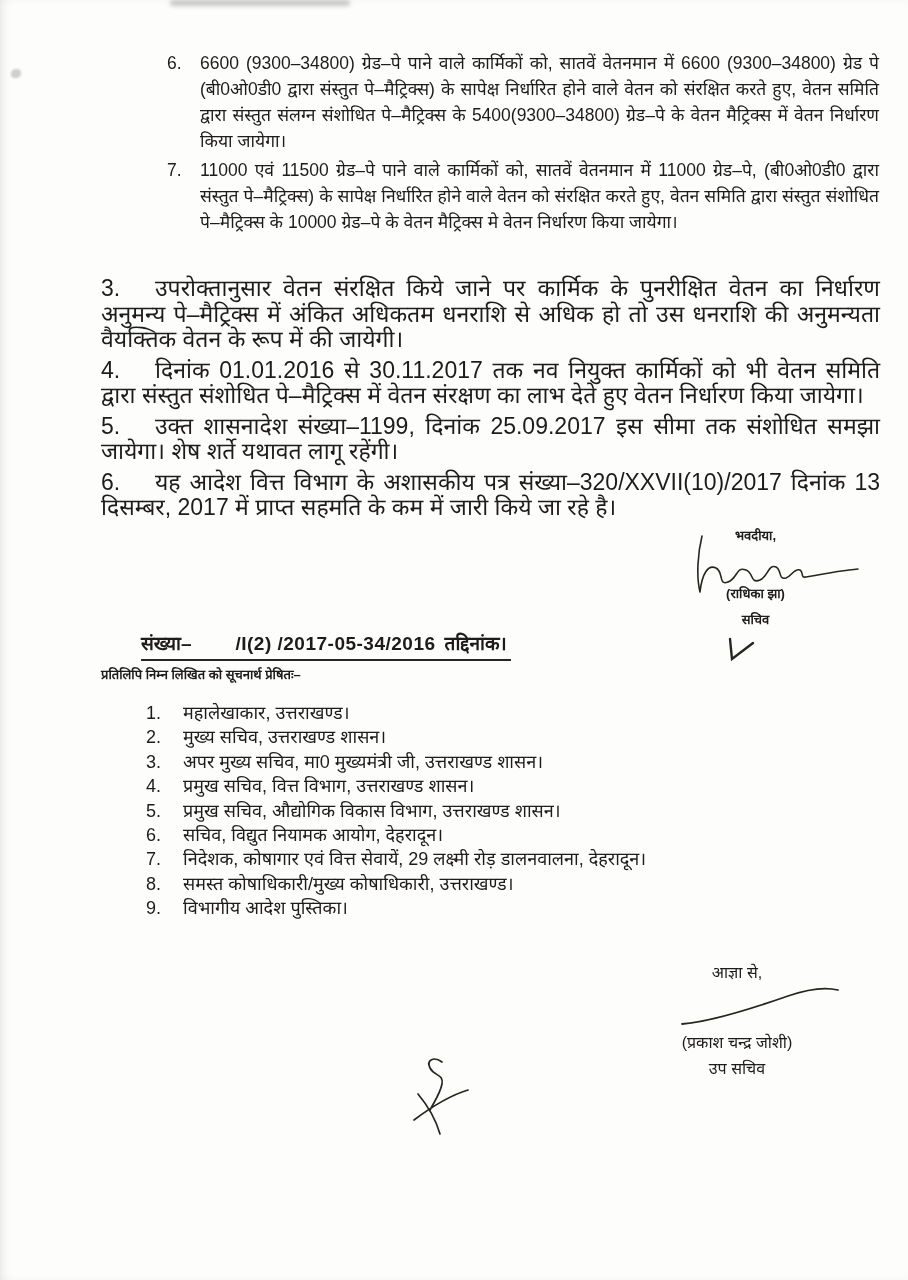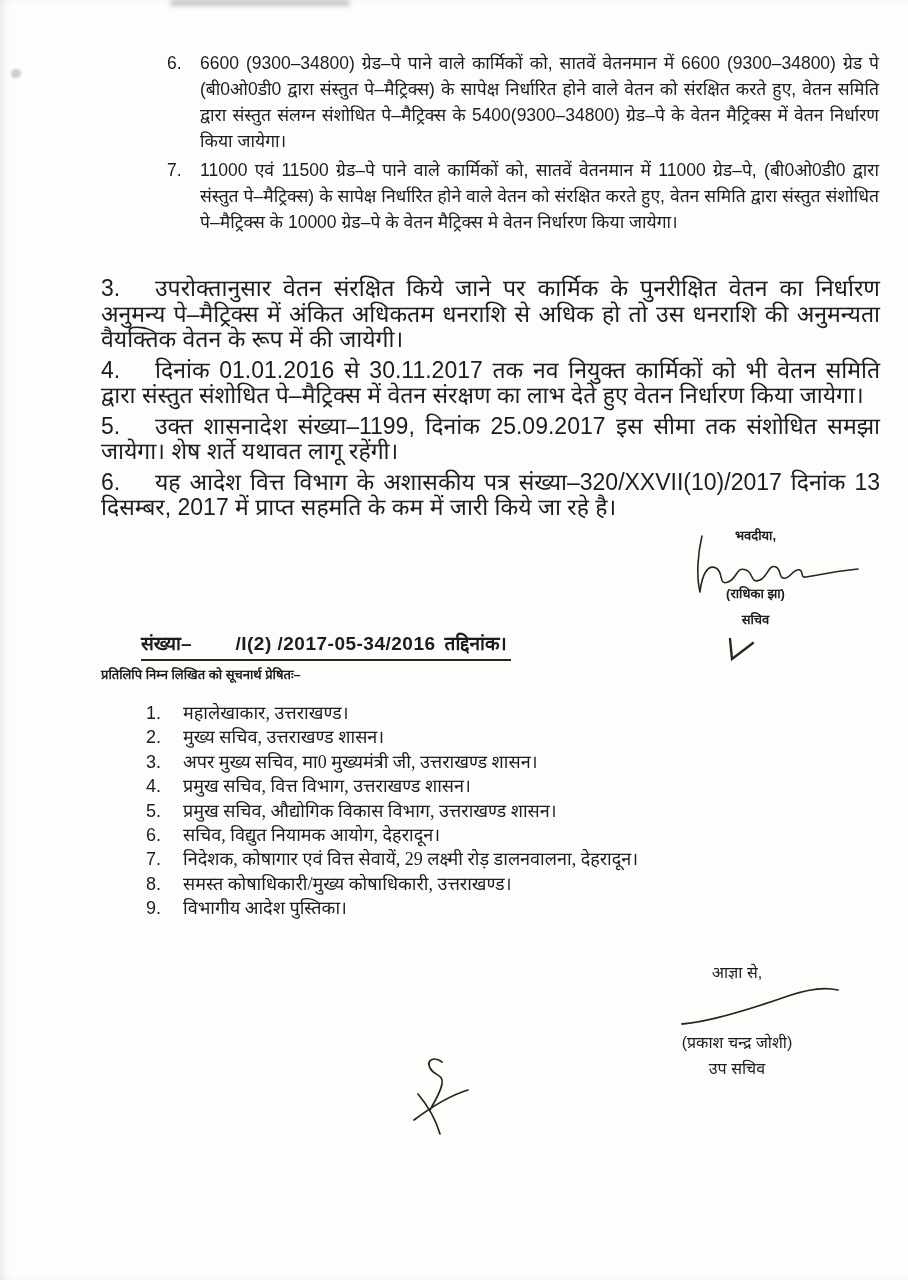--- a/index.html
+++ b/index.html
@@ -64,21 +64,21 @@
   .copy-head {
     position:absolute; left:101px; top:665px;
     font-size:13px; font-weight:600;
   }
   .copy-list {
     position:absolute; left:146px; top:701px; width:680px;
     font-size:18px; line-height:24.4px;
   }
   .citem { display:flex; }
   .cnum  { flex:none; width:37px; }
-  .ctext { flex:1;font-family:Liberation Serif, serif; }
+  .ctext { flex:1; }
 
   
   .sig-bottom {
     position:absolute; left:652px; top:960px; width:170px;
     text-align:center; font-size:16px; line-height:26px;
   }
   .sig-bottom .gap { height:44px; }
   .sig-bottom-svg { position:absolute; left:678px; top:984px; }
   .initial-svg    { position:absolute; left:396px; top:1050px; }
 

